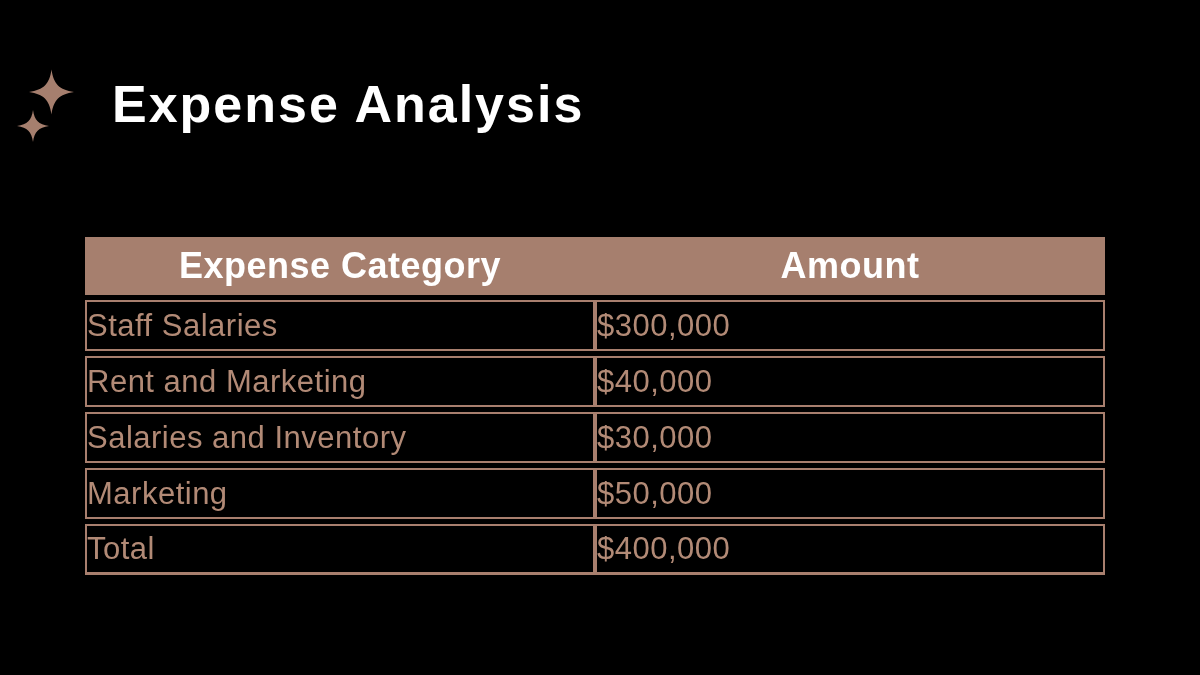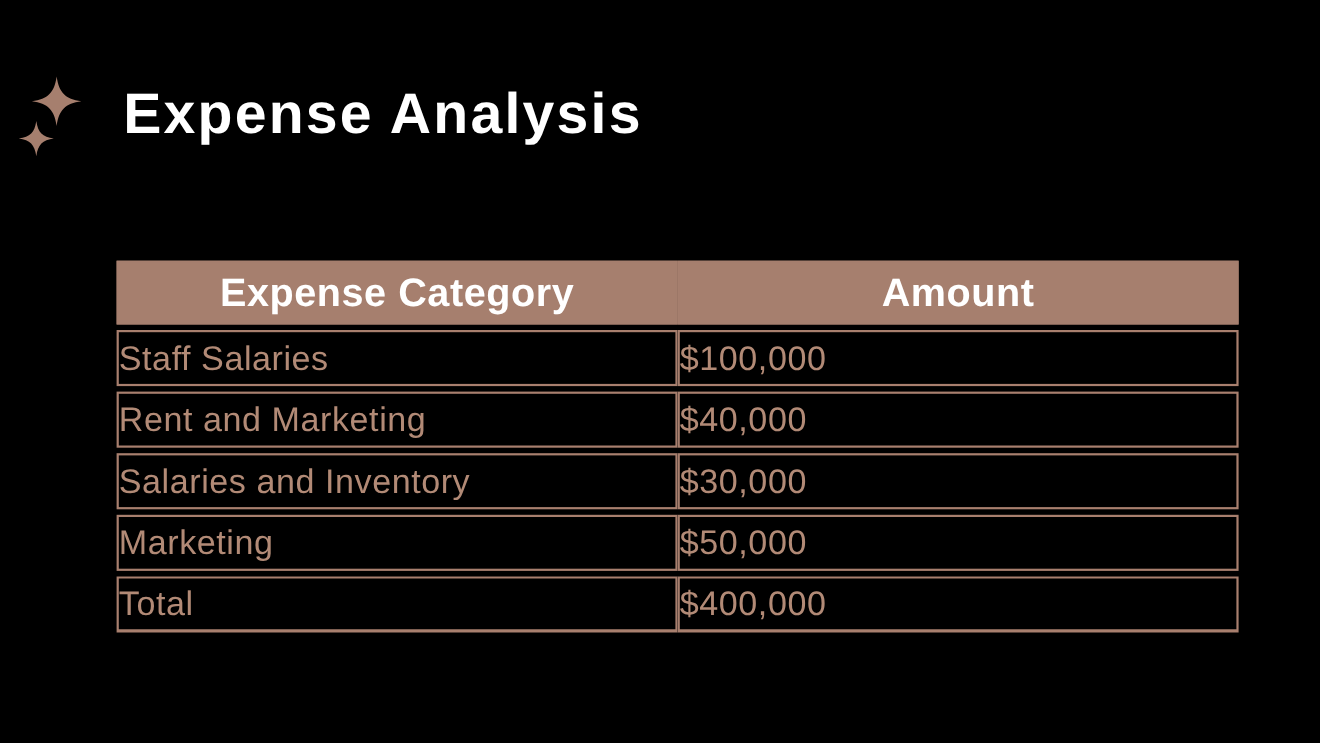--- a/index.html
+++ b/index.html
@@ -35,21 +35,21 @@
     font-family:"Liberation Sans", sans-serif;
     font-size:52px;
     font-weight:600;
     letter-spacing:2px;
     white-space:nowrap;
     margin-left:20px;
   }
   
   .expense-table{
     position:absolute;
-    left:106px;top:232px;
+    left:85px;top:232px;
     width:1020px;
     border-collapse:separate;
     border-spacing:0 5px;
     table-layout:fixed;
   }
   .expense-table th{
     height:58px;
     background:var(--accent);
     border:2px solid var(--accent);
     color:var(--header-text);
@@ -90,21 +90,21 @@
   <table class="expense-table">
     <thead>
       <tr>
         <th>Expense Category</th>
         <th>Amount</th>
       </tr>
     </thead>
     <tbody>
       <tr class="data-row">
         <td>Staff Salaries</td>
-        <td>$100,000</td>
+        <td>$300,000</td>
       </tr>
       <tr class="data-row">
         <td>Rent and Marketing</td>
         <td>$40,000</td>
       </tr>
       <tr class="data-row">
         <td>Salaries and Inventory</td>
         <td>$30,000</td>
       </tr>
       <tr class="data-row">

